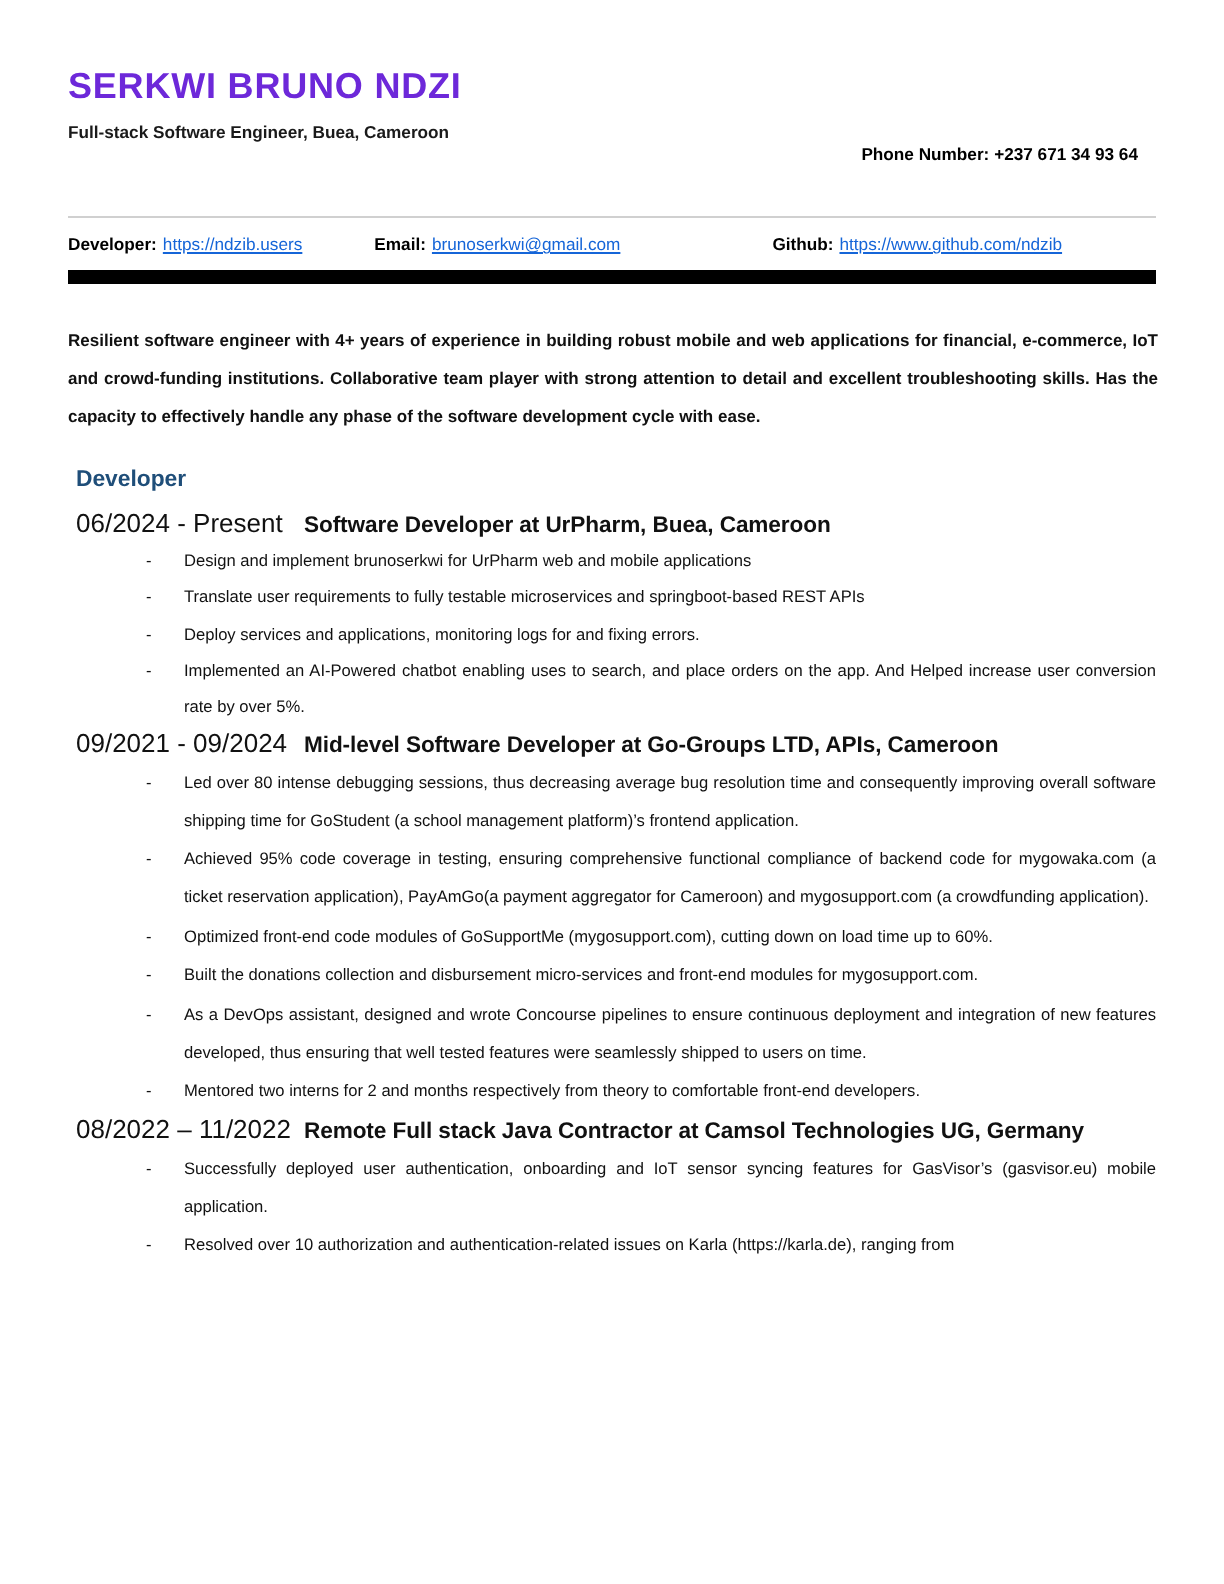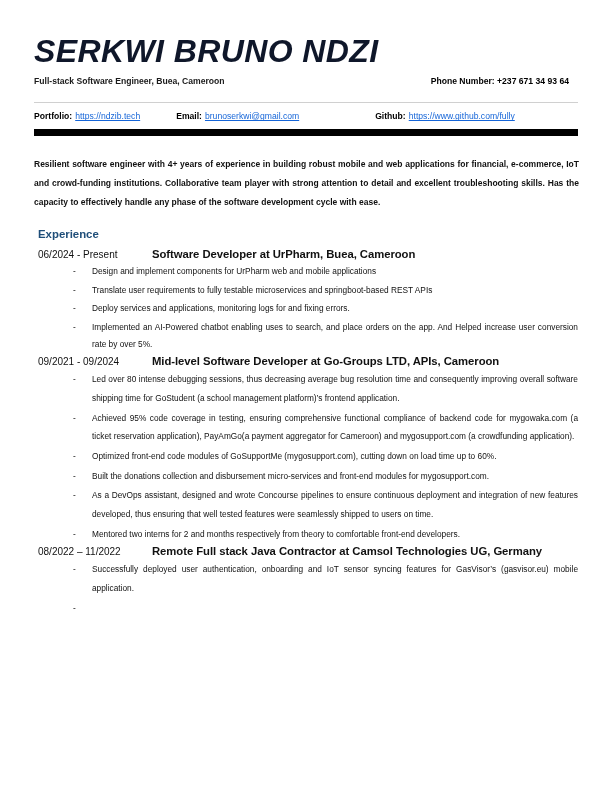--- a/index.html
+++ b/index.html
@@ -27,37 +27,37 @@
     box-sizing: border-box;
     padding: 0 34px;
   }
 
   
   .header-block {
     padding-top: 34px;
   }
 
   .full-name {
-    font-size: 32px;
-    font-weight: bold;
-    color: #0f172a;
+    font-size: 18px;
+    font-weight: bold;
+    color: #6d28d9;
     letter-spacing: 0.4px;
     line-height: 1.1;
     margin: 0 0 7px 0;
     white-space: nowrap;
-    font-style: italic;
   }
 
   .tagline-row {
     display: flex;
     align-items: baseline;
     justify-content: flex-start;
     font-size: 8.6px;
     line-height: 1.3;
-    margin-bottom: 15px;
+    margin-bottom: 25px;
+    flex-direction: column;
   }
   .tagline {
     font-weight: bold;
     color: #1a1a1a;
     white-space: nowrap;
   }
   .phone {
     margin-left: auto;
     white-space: nowrap;
     padding-right: 9px;
@@ -134,21 +134,21 @@
   .job {
     margin-bottom: 2px;
   }
   .job-head {
     display: flex;
     align-items: baseline;
     margin: 0 0 3px 4px;
     white-space: nowrap;
   }
   .job-date {
-    font-size: 10px;
+    font-size: 13px;
     color: #111;
     width: 114px;
     flex: 0 0 114px;
   }
   .job-title {
     font-size: 11.3px;
     font-weight: bold;
     color: #111;
     letter-spacing: -0.05px;
   }
@@ -196,56 +196,56 @@
         <span class="lbl">Phone Number:</span>
         <span class="val">+237 671 34 93 64</span>
       </span>
     </div>
 
     <div class="rule-thin"></div>
 
     <div class="contact-row">
 
       <span class="contact-item">
-        <span class="lbl">Portfolio:</span>
-        <span class="link">https://ndzib.tech</span>
+        <span class="lbl">Developer:</span>
+        <span class="link">https://ndzib.users</span>
       </span>
 
       <span class="gap-a"></span>
 
       <span class="contact-item">
         <span class="lbl">Email:</span>
         <span class="link">brunoserkwi@gmail.com</span>
       </span>
 
       <span class="gap-b"></span>
 
       <span class="contact-item">
         <span class="lbl">Github:</span>
-        <span class="link">https://www.github.com/fully</span>
+        <span class="link">https://www.github.com/ndzib</span>
       </span>
 
     </div>
 
     <div class="rule-thick"></div>
   </div>
 
   <p class="summary">Resilient software engineer with 4+ years of experience in building robust mobile and web applications for financial, e-commerce, IoT and crowd-funding institutions. Collaborative team player with strong attention to detail and excellent troubleshooting skills. Has the capacity to effectively handle any phase of the software development cycle with ease.</p>
 
-  <h2 class="section-heading">Experience</h2>
+  <h2 class="section-heading">Developer</h2>
 
   <div class="job j1">
     <div class="job-head">
       <span class="job-date">06/2024 - Present</span>
       <span class="job-title">Software Developer at UrPharm, Buea, Cameroon</span>
     </div>
     <ul class="bullets">
       <li class="bullet">
         <span class="dash">-</span>
-        <span class="btext">Design and implement components for UrPharm web and mobile applications</span>
+        <span class="btext">Design and implement brunoserkwi for UrPharm web and mobile applications</span>
       </li>
       <li class="bullet">
         <span class="dash">-</span>
         <span class="btext">Translate user requirements to fully testable microservices and springboot-based REST APIs</span>
       </li>
       <li class="bullet">
         <span class="dash">-</span>
         <span class="btext">Deploy services and applications, monitoring logs for and fixing errors.</span>
       </li>
       <li class="bullet">
@@ -293,17 +293,18 @@
       <span class="job-date">08/2022 – 11/2022</span>
       <span class="job-title">Remote Full stack Java Contractor at Camsol Technologies UG, Germany</span>
     </div>
     <ul class="bullets">
       <li class="bullet">
         <span class="dash">-</span>
         <span class="btext">Successfully deployed user authentication, onboarding and IoT sensor syncing features for GasVisor’s (gasvisor.eu) mobile application.</span>
       </li>
       <li class="bullet">
         <span class="dash">-</span>
+        <span class="btext">Resolved over 10 authorization and authentication-related issues on Karla (https://karla.de), ranging from</span>
       </li>
     </ul>
   </div>
 
 </div>
 
 </body></html>

